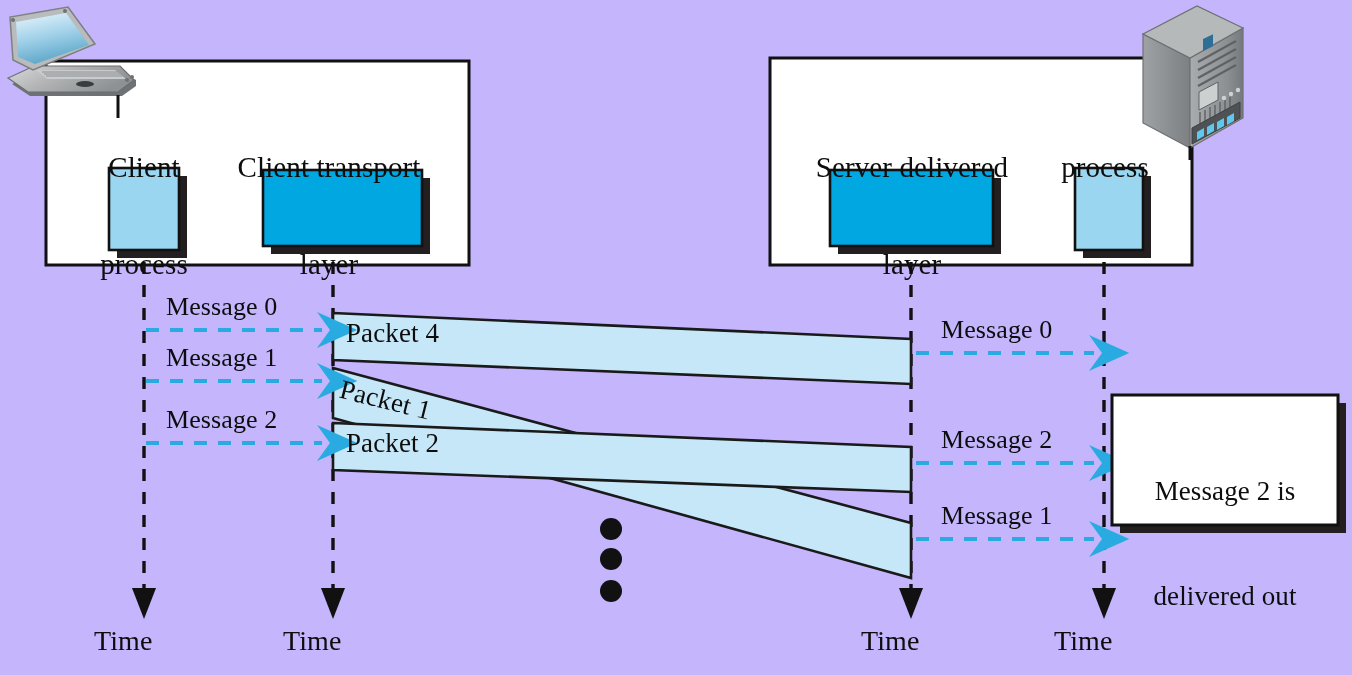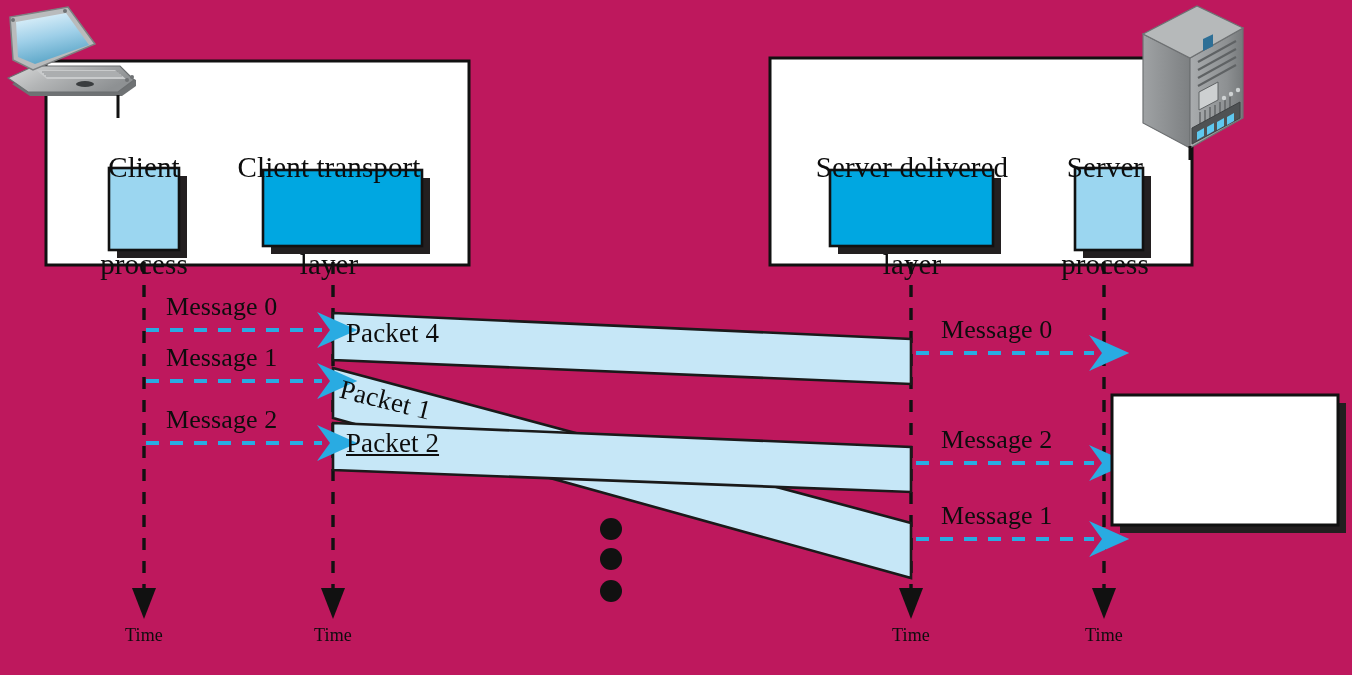--- a/index.html
+++ b/index.html
@@ -7,21 +7,21 @@
     padding: 0;
     background: #ffffff;
   }
   body {
     font-family: "Liberation Serif", "DejaVu Serif", serif;
   }
   #stage {
     position: relative;
     width: 1352px;
     height: 675px;
-    background: #be185d;
+    background: #c4b5fd;
     overflow: hidden;
   }
   #stage svg.layer {
     position: absolute;
     left: 0;
     top: 0;
     width: 1352px;
     height: 675px;
   }
   .lbl {
@@ -36,22 +36,21 @@
     font-size: 29px;
     text-align: center;
   }
   .msg {
     font-size: 26px;
   }
   .pkt {
     font-size: 27px;
   }
   .timelbl {
-    font-size: 18px;
-    text-align: center;
+    font-size: 28px;
   }
   .callout-text {
     font-size: 27px;
     text-align: center;
     line-height: 1.3;
   }
 </style>
 </head>
 <body>
 
@@ -221,37 +220,38 @@
     <div>Client transport</div>
     <div>layer</div>
   </div>
 
   <div class="lbl ttl" style="left:795px; top:86px; width:234px;">
     <div>Server delivered</div>
     <div>layer</div>
   </div>
 
   <div class="lbl ttl" style="left:1038px; top:86px; width:134px;">
-    <div>Server</div>
     <div>process</div>
   </div>
 
   <div class="lbl msg" style="left:166px; top:292px;">Message 0</div>
   <div class="lbl msg" style="left:166px; top:343px;">Message 1</div>
   <div class="lbl msg" style="left:166px; top:405px;">Message 2</div>
 
   <div class="lbl msg" style="left:941px; top:315px;">Message 0</div>
   <div class="lbl msg" style="left:941px; top:425px;">Message 2</div>
   <div class="lbl msg" style="left:941px; top:501px;">Message 1</div>
 
   <div class="lbl pkt" style="left:346px; top:318px;">Packet 4</div>
   <div class="lbl pkt" style="left:344px; top:374px; transform:rotate(14deg); transform-origin:left top;">Packet 1</div>
-  <div class="lbl pkt" style="left:346px; top:428px;text-decoration:underline;">Packet 2</div>
+  <div class="lbl pkt" style="left:346px; top:428px;">Packet 2</div>
 
   <div class="lbl callout-text" style="left:1112px; top:404px; width:226px;">
+    <div>Message 2 is</div>
+    <div>delivered out</div>
     
   </div>
 
   <div class="lbl timelbl" style="left:94px; top:625px; width:100px;">Time</div>
   <div class="lbl timelbl" style="left:283px; top:625px; width:100px;">Time</div>
   <div class="lbl timelbl" style="left:861px; top:625px; width:100px;">Time</div>
   <div class="lbl timelbl" style="left:1054px; top:625px; width:100px;">Time</div>
 
 </div>
 

